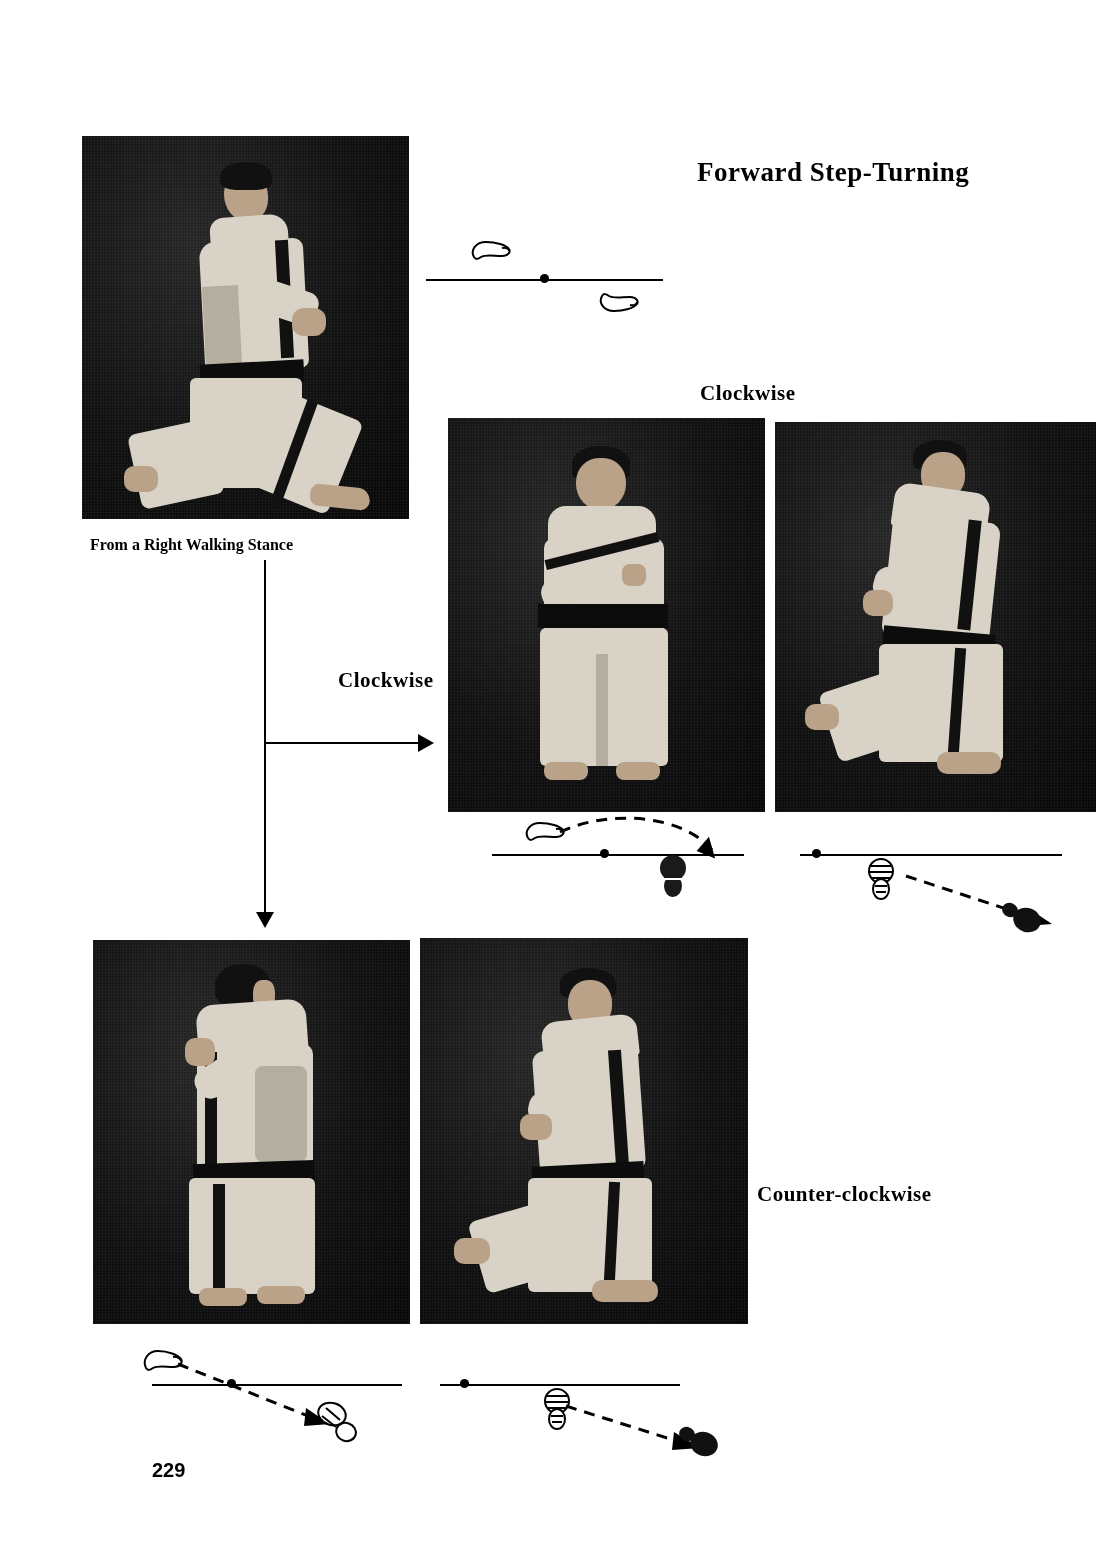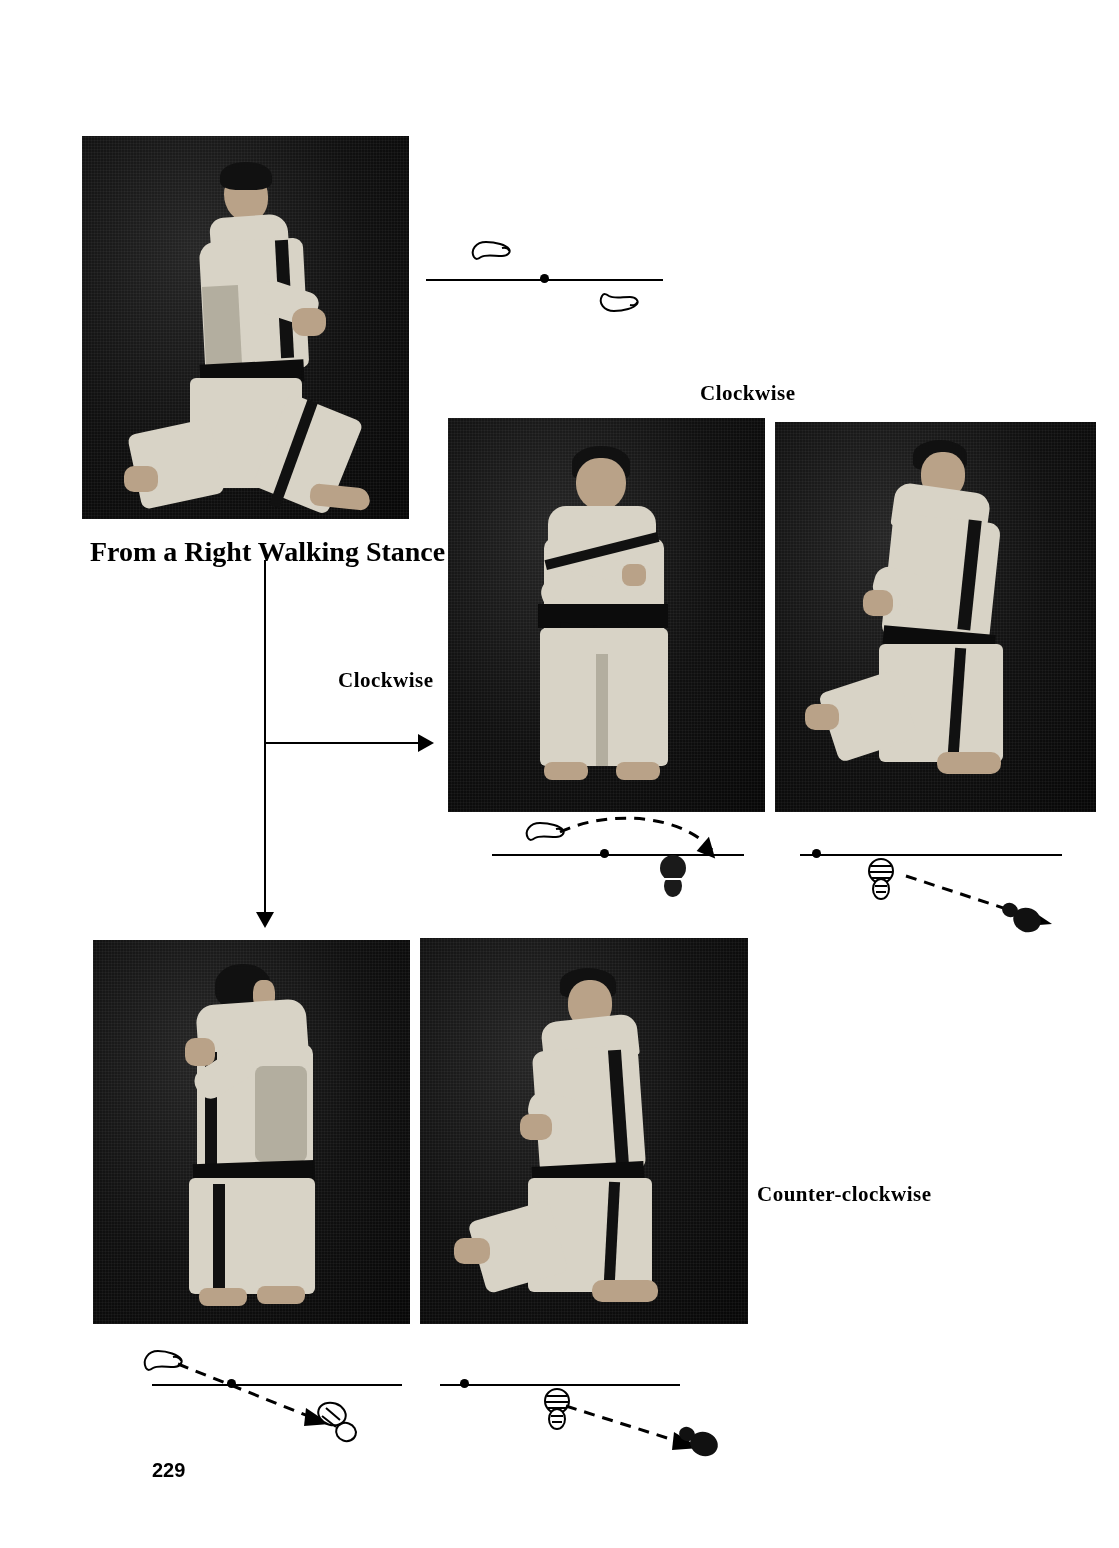--- a/index.html
+++ b/index.html
@@ -106,20 +106,21 @@
   
   .foot {
     position: absolute;
   }
 </style>
 </head>
 <body>
 
 <div id="page">
 
+  <div class="heading" style="left:697px; top:157px; font-size:27px;">Forward  Step-Turning</div>
 
   <div class="photo" style="left:82px; top:136px; width:327px; height:383px;">
     <div class="grain"></div>
     <div class="figure" style="left:0; top:0; width:327px; height:383px;">
 
       <div class="fg skin" style="left:142px; top:34px; width:44px; height:52px; border-radius:48% 52% 45% 55%;"></div>
       <div class="fg hair" style="left:138px; top:26px; width:52px; height:28px; border-radius:50% 50% 30% 30%;"></div>
 
       <div class="fg dobok" style="left:128px; top:80px; width:78px; height:34px; border-radius:14px 18px 4px 4px; transform:rotate(-4deg);"></div>
 
@@ -135,21 +136,21 @@
       <div class="fg dobok" style="left:108px; top:242px; width:112px; height:110px; border-radius:6px;"></div>
       <div class="fg dobok" style="left:186px; top:268px; width:80px; height:100px; border-radius:8px; transform:rotate(22deg);"></div>
       <div class="fg stripe" style="left:206px; top:262px; width:11px; height:112px; transform:rotate(20deg);"></div>
       <div class="fg dobok" style="left:52px; top:290px; width:84px; height:76px; border-radius:8px; transform:rotate(-12deg);"></div>
 
       <div class="fg skin" style="left:228px; top:350px; width:60px; height:22px; border-radius:10px 14px 10px 10px; transform:rotate(6deg);"></div>
       <div class="fg skin" style="left:42px; top:330px; width:34px; height:26px; border-radius:10px;"></div>
     </div>
   </div>
 
-  <div class="caption" style="left:90px; top:536px; font-size:28px;">From a Right Walking Stance</div>
+  <div class="caption" style="left:90px; top:536px; font-size:16px;">From a Right Walking Stance</div>
 
   <div class="hline" style="left:426px; top:279px; width:237px;"></div>
   <div class="dot" style="left:540px; top:274px;"></div>
   <svg class="foot" style="left:468px; top:238px;" width="44" height="30" viewBox="0 0 44 30">
     <path d="M6 19 C2 12 8 4 18 4 C28 4 38 7 41 11 C43 14 40 18 34 18 C26 18 18 16 13 19 C10 21 8 22 6 19 Z" fill="#ffffff" stroke="#000000" stroke-width="2"></path>
     <path d="M34 10 C38 9 41 11 41 13" fill="none" stroke="#000000" stroke-width="2"></path>
   </svg>
   <svg class="foot" style="left:596px; top:285px;" width="44" height="30" viewBox="0 0 44 30">
     <path d="M6 11 C2 18 8 26 18 26 C28 26 38 23 41 19 C43 16 40 12 34 12 C26 12 18 14 13 11 C10 9 8 8 6 11 Z" fill="#ffffff" stroke="#000000" stroke-width="2"></path>
     <path d="M34 20 C38 21 41 19 41 17" fill="none" stroke="#000000" stroke-width="2"></path>

